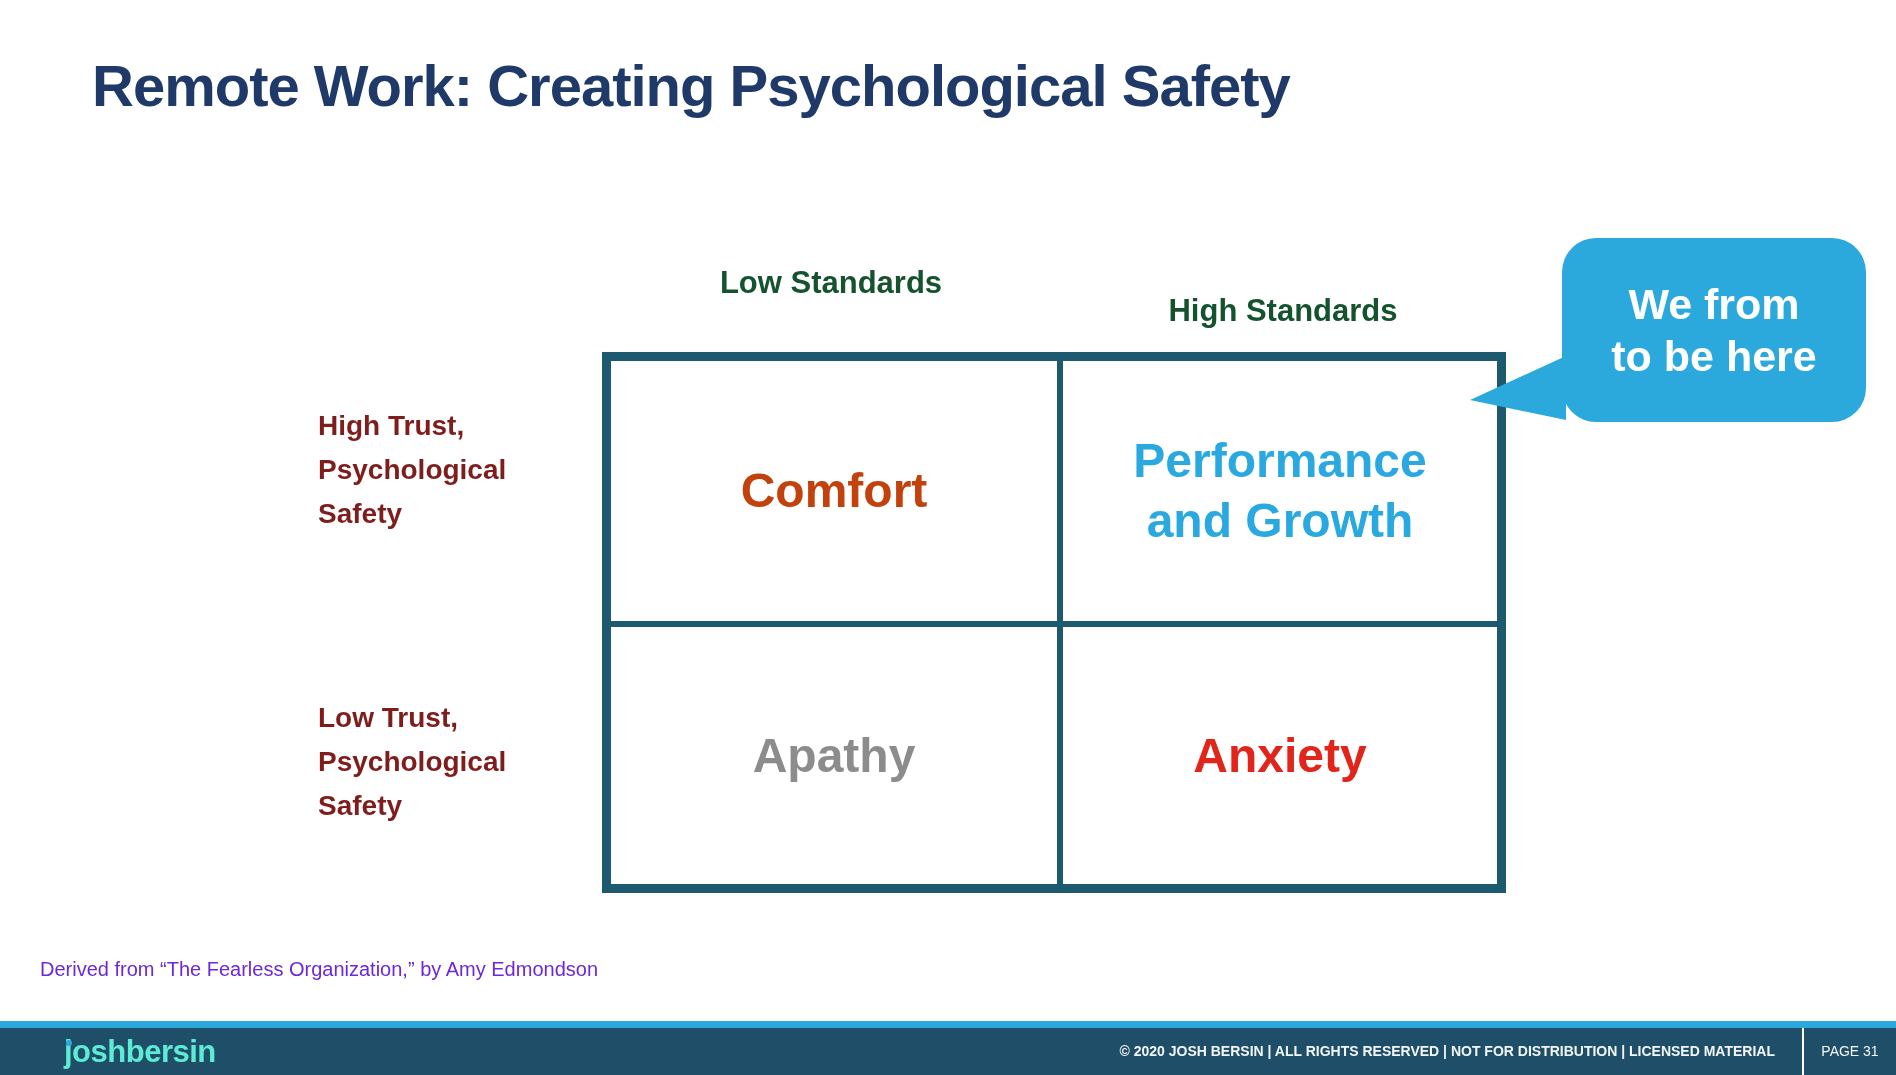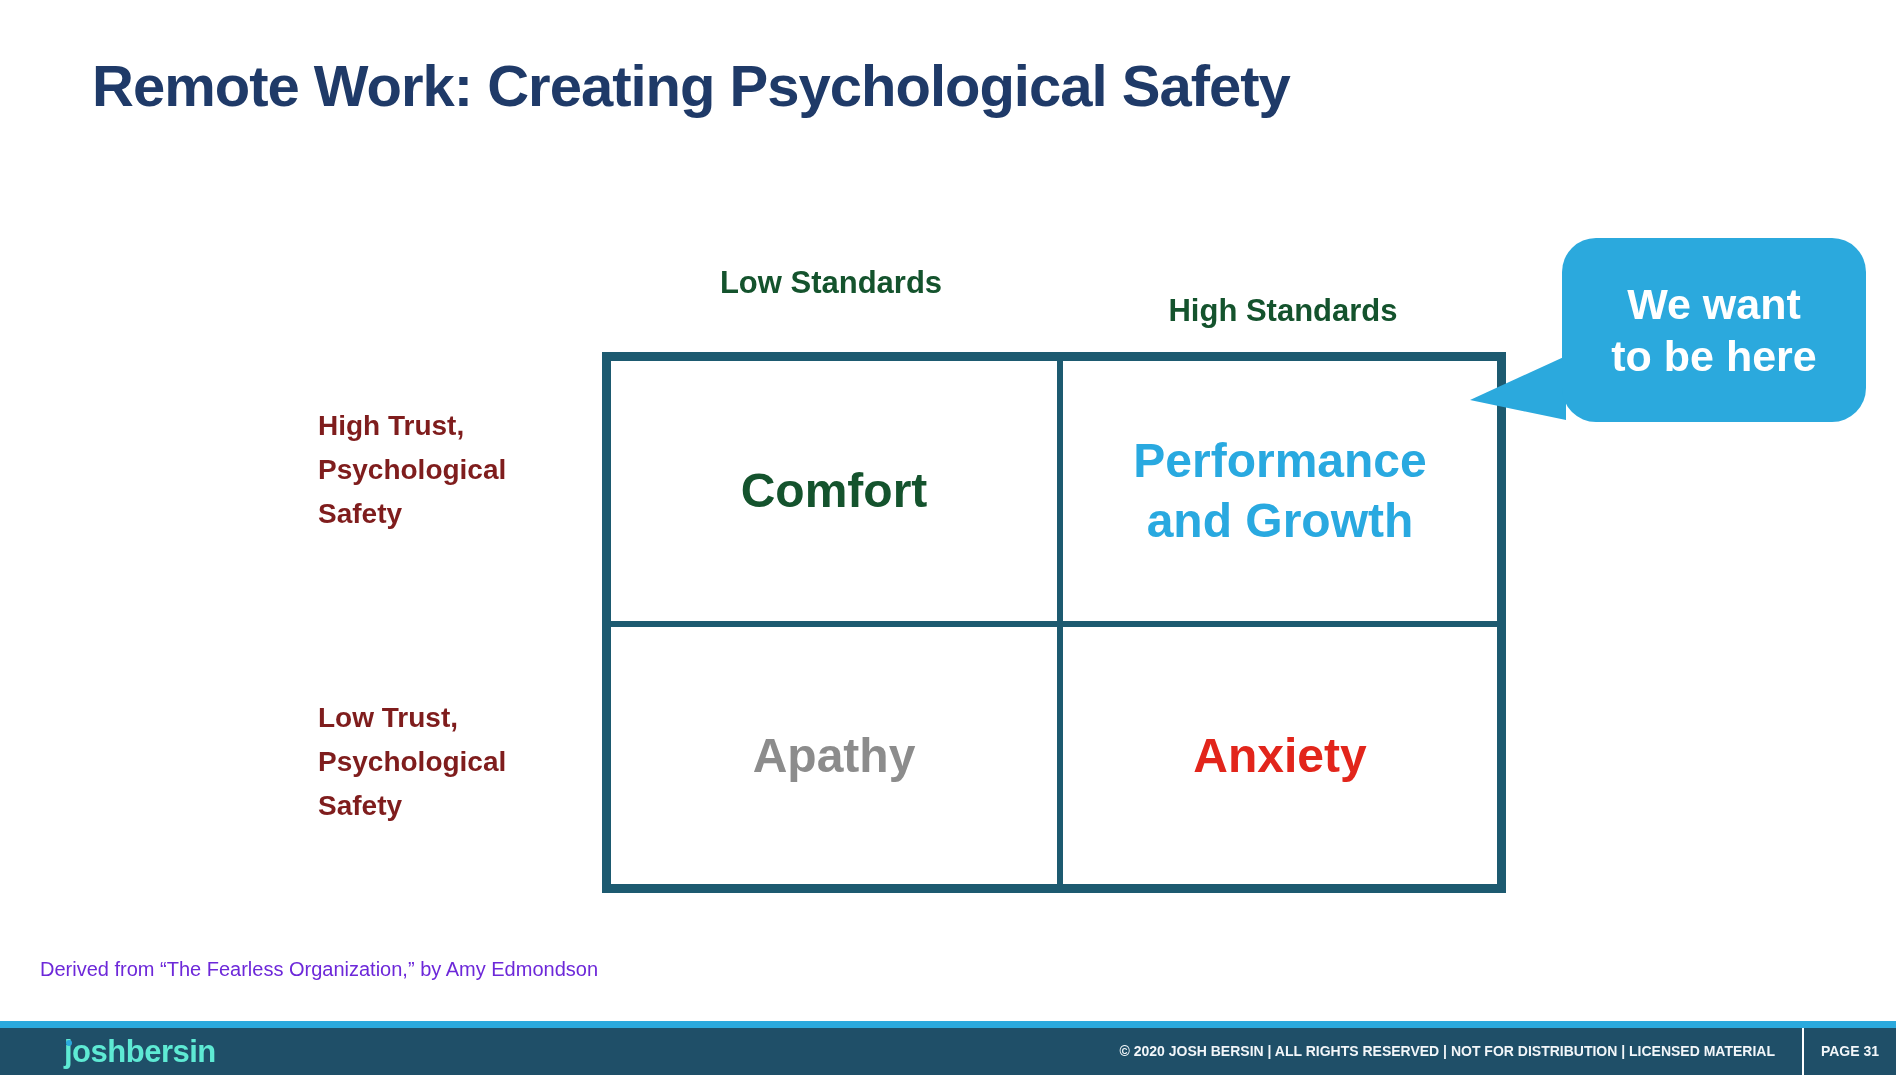--- a/index.html
+++ b/index.html
@@ -49,21 +49,21 @@
   }
   .cell {
     background: #ffffff;
     border: 3px solid #1D5A70;
     display: flex; align-items: center; justify-content: center;
   }
   .cell span {
     font-size: 48px; font-weight: bold; text-align: center;
     line-height: 1.25; white-space: pre-line;
   }
-  .cell-comfort span            { color: #14532d; }
+  .cell-comfort span            { color: #c2410c; }
   .cell-performance-growth span { color: #29A9E0; }
   .cell-apathy span             { color: #8C8C8C; }
   .cell-anxiety span            { color: #E2251B; }
 
   
   .callout {
     position: absolute; left: 1562px; top: 238px;
     width: 304px; height: 184px;
     background: #2BA9DD; border-radius: 34px;
     display: flex; align-items: center; justify-content: center;
@@ -105,21 +105,21 @@
     line-height: 47px; font-size: 14px; font-weight: bold;
     color: #F2F6F9; white-space: nowrap;
   }
   .footer-divider {
     position: absolute; left: 1802px; top: 0;
     width: 2px; height: 47px; background: #ffffff;
   }
   .page-number {
     position: absolute; left: 1804px; top: 0; width: 92px; height: 47px;
     line-height: 47px; text-align: center;
-    font-size: 14px; font-weight: bold; color: #F2F6F9;
+    font-size: 14px; font-weight: normal; color: #F2F6F9;
   }
 </style>
 </head>
 <body>
 
 <div class="slide">
 
   <h1 class="title">Remote Work: Creating Psychological Safety</h1>
 
   <div class="col-header col-header-low">Low Standards</div>
@@ -145,21 +145,21 @@
     </div>
     <div class="cell cell-anxiety">
       <span>Anxiety</span>
     </div>
   </div>
 
   <svg class="callout-tail" width="100" height="76" viewBox="0 0 100 76">
     <polygon points="98,6 2,50 98,70" fill="#2BA9DD"></polygon>
   </svg>
   <div class="callout">
-    <span class="callout-text">We want
+    <span class="callout-text">We from
 to be here</span>
   </div>
 
   <div class="attribution">Derived from “The Fearless Organization,” by Amy Edmondson</div>
 
   <div class="footer-strip"></div>
   <div class="footer-bar">
     <div class="logo-wrap">
       <span class="logo-text">joshbersin</span>
       <span class="logo-dot"></span>

